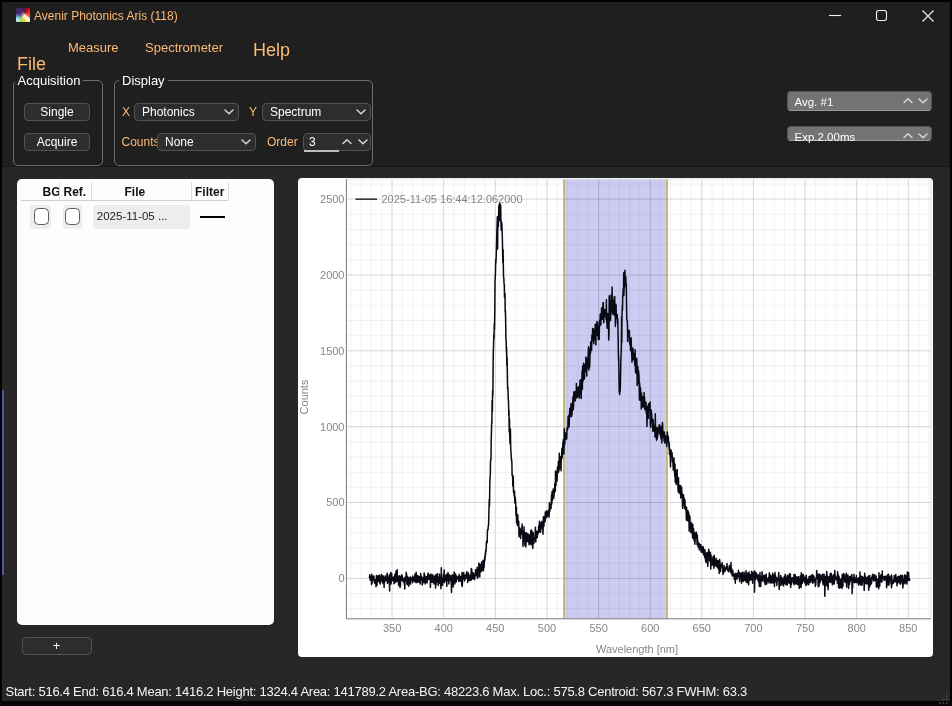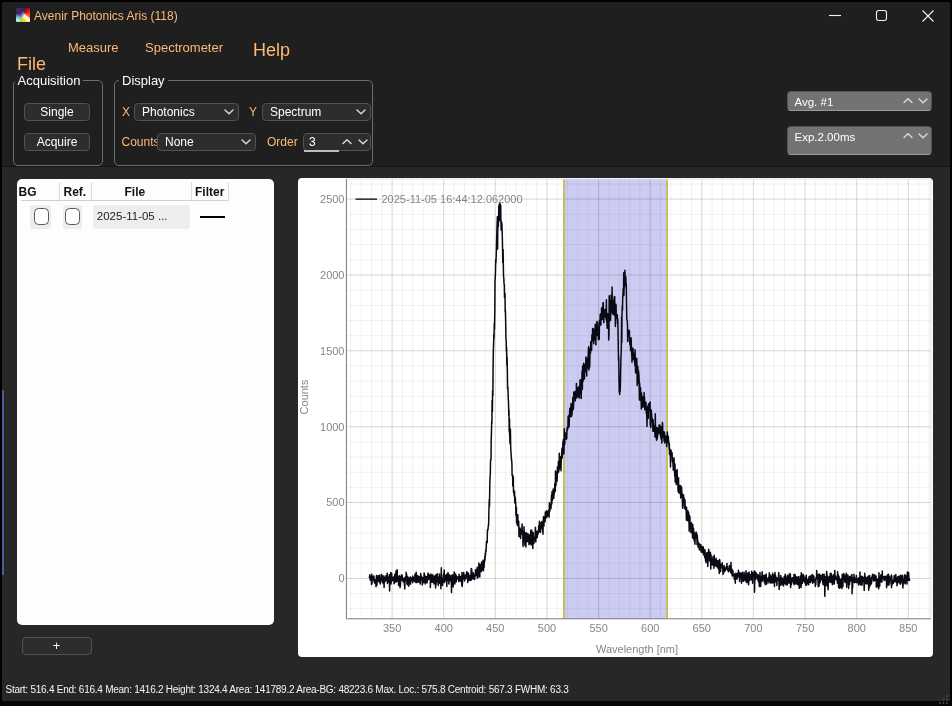--- a/index.html
+++ b/index.html
@@ -83,33 +83,33 @@
 
 <div class="fld" style="left:786.5px;top:91px;width:145.5px;height:19.5px">
     <span style="position:absolute;left:7px;top:3.5px;font-size:11.5px">Avg. #1</span>
   </div>
 <svg style="position:absolute;left:903px;top:98px" width="10" height="6" viewBox="0 0 10 6">
     <path d="M1,4.5L5,0.8L9,4.5" stroke="#d7d7d7" stroke-width="1.5" fill="none" stroke-linecap="round"></path>
   </svg>
 <svg style="position:absolute;left:918px;top:98px" width="10" height="6" viewBox="0 0 10 6">
     <path d="M1,1L5,4.7L9,1" stroke="#d7d7d7" stroke-width="1.5" fill="none" stroke-linecap="round"></path>
   </svg>
-<div class="fld" style="left:786.5px;top:126px;width:145.5px;height:29px">
+<div class="fld" style="left:786.5px;top:126px;width:145.5px;height:15px">
     <span style="position:absolute;left:7px;top:3.5px;font-size:11.5px">Exp.2.00ms</span>
   </div>
 <svg style="position:absolute;left:903px;top:133px" width="10" height="6" viewBox="0 0 10 6">
     <path d="M1,4.5L5,0.8L9,4.5" stroke="#d7d7d7" stroke-width="1.5" fill="none" stroke-linecap="round"></path>
   </svg>
 <svg style="position:absolute;left:918px;top:133px" width="10" height="6" viewBox="0 0 10 6">
     <path d="M1,1L5,4.7L9,1" stroke="#d7d7d7" stroke-width="1.5" fill="none" stroke-linecap="round"></path>
   </svg>
 
 <div style="position:absolute;left:16.5px;top:178.5px;width:257px;height:446.5px;background:#fdfdfd;border-radius:5px"></div>
 <div style="position:absolute;left:16.5px;top:178.5px;width:257px;height:446.5px;font-size:12px;color:#111">
-  <b style="position:absolute;left:2px;top:6px">BG</b>
+  <b style="position:absolute;left:26px;top:6px">BG</b>
   <b style="position:absolute;left:47px;top:6px">Ref.</b>
   <b style="position:absolute;left:108px;top:6px">File</b>
   <b style="position:absolute;left:178.5px;top:6px">Filter</b>
   <div style="position:absolute;left:42px;top:3px;width:1px;height:19px;background:#dcdcdc"></div>
   <div style="position:absolute;left:74.4px;top:3px;width:1px;height:19px;background:#dcdcdc"></div>
   <div style="position:absolute;left:174.4px;top:3px;width:1px;height:19px;background:#dcdcdc"></div>
   <div style="position:absolute;left:211px;top:3px;width:1px;height:19px;background:#dcdcdc"></div>
   <div style="position:absolute;left:4px;top:21.8px;width:207px;height:1px;background:#d0d0d0"></div>
   <div class="cell" style="left:13px;top:26px;width:21.5px;height:24px"></div>
   <div class="cell" style="left:46.5px;top:26px;width:19px;height:24px"></div>
@@ -150,21 +150,21 @@
         <text x="46.5" y="100.8" text-anchor="end">2000</text>
         <text x="46.5" y="24.9" text-anchor="end">2500</text>
 <text x="339" y="475" text-anchor="middle">Wavelength [nm]</text>
 <text x="10" y="219" transform="rotate(-90 10 219)" text-anchor="middle">Counts</text>
 <text x="83.5" y="25">2025-11-05 16:44:12.062000</text>
 </g>
 <path d="M57.5,21.1H79" stroke="#000" stroke-width="1.4"></path>
 </svg>
 </div>
 
-<div class="t" style="left:5.5px;top:684px;font-size:10px;letter-spacing:-0.25px;color:#f5f5f5">Start: 516.4 End: 616.4 Mean: 1416.2 Height: 1324.4 Area: 141789.2 Area-BG: 48223.6 Max. Loc.: 575.8 Centroid: 567.3 FWHM: 63.3</div>
+<div class="t" style="left:5.5px;top:684px;font-size:13px;letter-spacing:-0.25px;color:#f5f5f5">Start: 516.4 End: 616.4 Mean: 1416.2 Height: 1324.4 Area: 141789.2 Area-BG: 48223.6 Max. Loc.: 575.8 Centroid: 567.3 FWHM: 63.3</div>
 
 <svg style="position:absolute;left:938px;top:694px" width="11" height="11">
     <g fill="#4a4a4a">
       <circle cx="9" cy="2" r="1"></circle>
       <circle cx="5.5" cy="5.5" r="1"></circle>
       <circle cx="9" cy="5.5" r="1"></circle>
       <circle cx="2" cy="9" r="1"></circle>
       <circle cx="5.5" cy="9" r="1"></circle>
       <circle cx="9" cy="9" r="1"></circle>
     </g>

